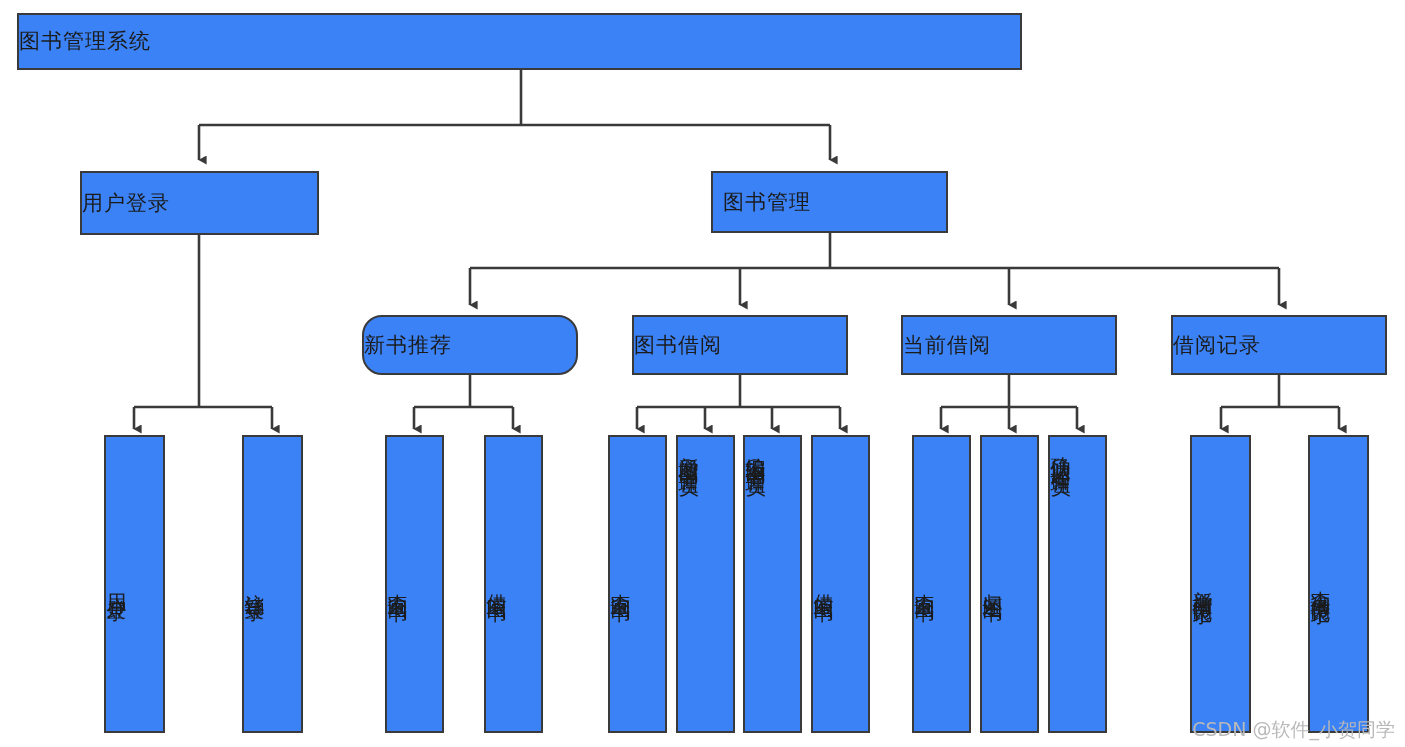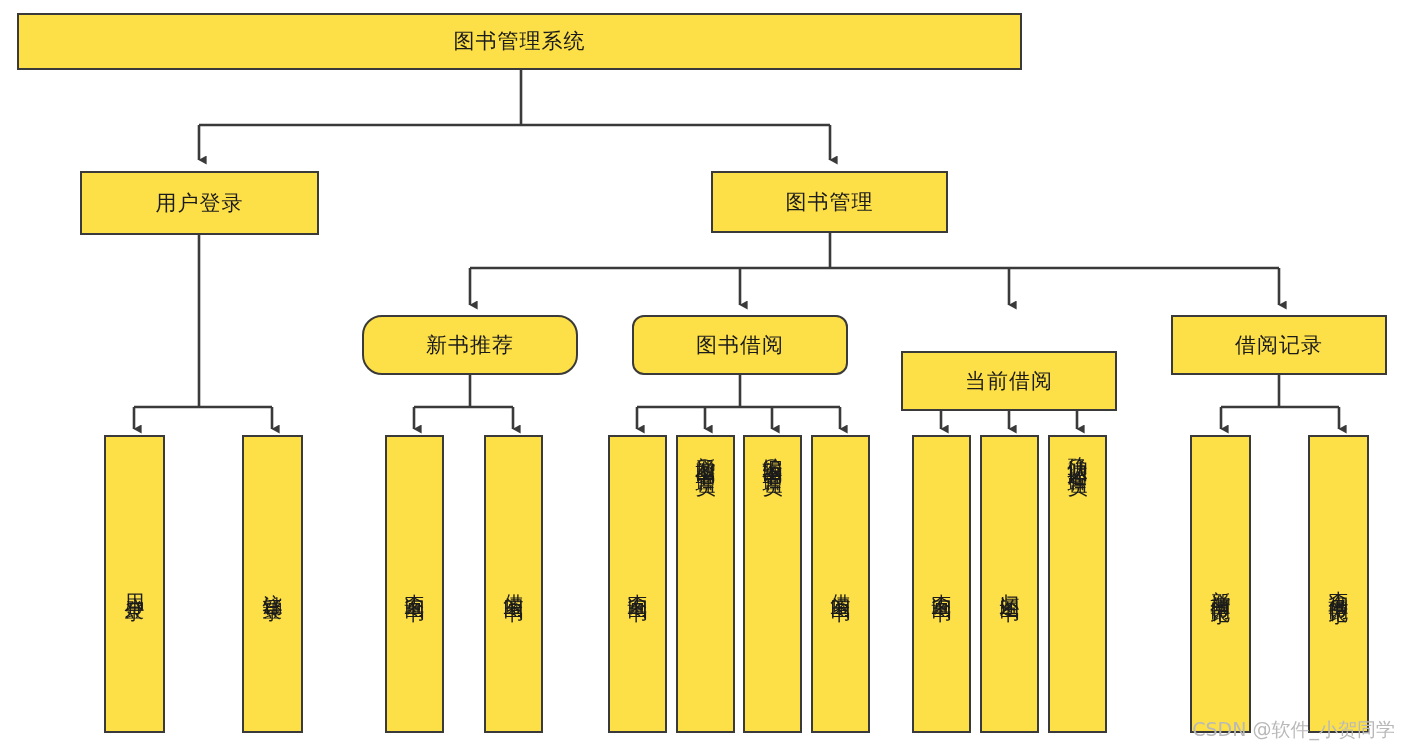--- a/index.html
+++ b/index.html
@@ -21,25 +21,25 @@
     position: absolute;
     left: 0;
     top: 0;
     width: 1405px;
     height: 747px;
     pointer-events: none;
   }
   .node {
     position: absolute;
     box-sizing: border-box;
-    background: #fde047;
+    background: #3b82f6;
     border: 2px solid #3a3a3a;
     display: flex;
     align-items: center;
-    justify-content: center;
+    justify-content: flex-start;
     color: #1b1b1b;
     z-index: 2;
   }
   .node .lbl {
     display: block;
     text-align: center;
     line-height: 1.18;
   }
   
   .node.horiz .lbl {
@@ -133,31 +133,31 @@
     </g>
   </svg>
 
   <div class="node horiz root" style="left:17px; top:13px; width:1005px; height:57px;">
     <span class="lbl">图书管理系统</span>
   </div>
 
   <div class="node horiz" style="left:80px; top:171px; width:239px; height:64px;">
     <span class="lbl">用户登录</span>
   </div>
-  <div class="node horiz" style="left:711px; top:171px; width:237px; height:62px;">
+  <div class="node horiz" style="left:711px; top:171px; width:237px; height:62px;padding-left:10px;">
     <span class="lbl">图书管理</span>
   </div>
 
   <div class="node horiz" style="left:362px; top:315px; width:216px; height:60px;border-radius:20px;">
     <span class="lbl">新书推荐</span>
   </div>
-  <div class="node horiz" style="left:632px; top:315px; width:216px; height:60px;border-radius:12px;">
+  <div class="node horiz" style="left:632px; top:315px; width:216px; height:60px;">
     <span class="lbl">图书借阅</span>
   </div>
-  <div class="node horiz" style="left:901px; top:315px; width:216px; height:60px;margin-top:36px;">
+  <div class="node horiz" style="left:901px; top:315px; width:216px; height:60px;">
     <span class="lbl">当前借阅</span>
   </div>
   <div class="node horiz" style="left:1171px; top:315px; width:216px; height:60px;">
     <span class="lbl">借阅记录</span>
   </div>
 
   <div class="node vert center" style="left:104px; top:435px; width:61px; height:298px;">
     <span class="lbl">用户登录</span>
   </div>
   <div class="node vert center" style="left:242px; top:435px; width:61px; height:298px;">

